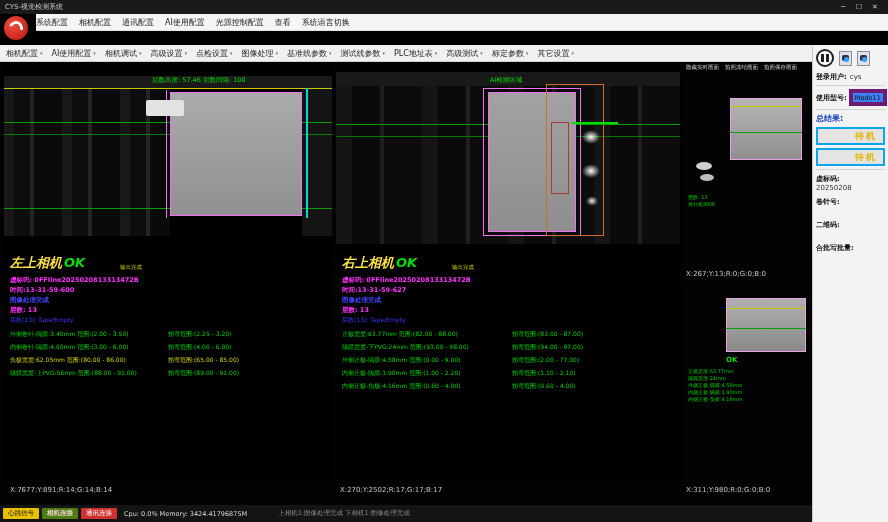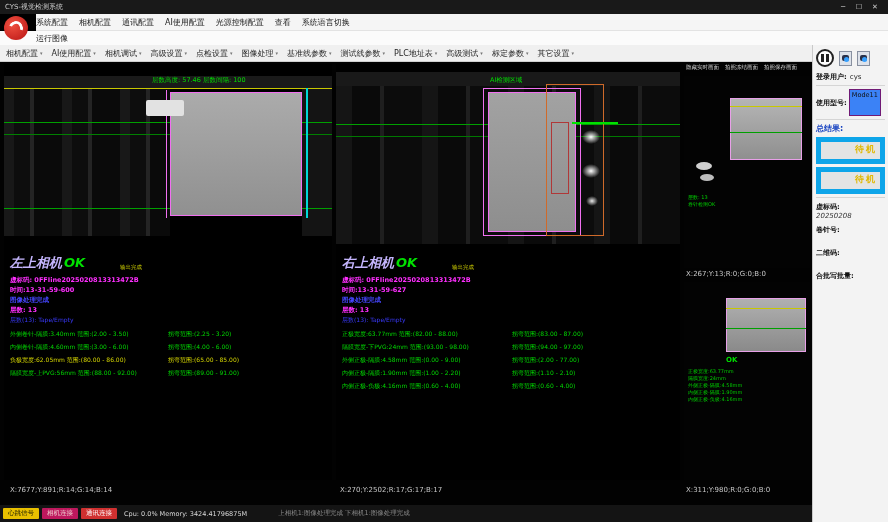--- a/index.html
+++ b/index.html
@@ -28,21 +28,21 @@
   .view { position:absolute; background:#000; overflow:hidden; }
   #view-left  { left:4px;   top:2px; width:328px; height:416px; }
   #view-right { left:336px; top:2px; width:344px; height:416px; }
 
   .img-area { position:absolute; overflow:hidden; }
   .shape { position:absolute; }
 
   .ov-text { position:absolute; font-size:6.5px; color:#00dd00; white-space:nowrap; z-index:3; }
 
   .ok-line { position:absolute; left:6px; top:190px; font-size:13px; font-weight:bold; font-style:italic; white-space:nowrap; }
-  .ok-line .cam { color:#c4b5fd;margin-top:17px; }
+  .ok-line .cam { color:#fde047;margin-top:17px; }
   .ok-line .okv { color:#00e000; margin-left:2px; }
   .sub-yellow { position:absolute; left:116px; top:200px; font-size:5.5px; color:#cfcf00; white-space:nowrap; }
 
   .meta { position:absolute; left:6px; font-size:6.5px; font-weight:bold; white-space:nowrap; }
   .meta.mag { color:#ff2fff; }
   .meta.blu { color:#4646ff; }
   .meta.blu2 { color:#3a3aff; font-weight:normal; font-size:6px; }
 
   .m-row { position:absolute; left:6px; width:330px; height:12px; font-size:6px; color:#00d800; white-space:nowrap; }
   .m-row .warn { position:absolute; left:158px; top:0; }
@@ -67,36 +67,36 @@
   #side { position:absolute; left:812px; top:45px; width:76px; height:477px; background:#f3f3f3; border-left:1px solid #c9c9c9; padding:2px 3px; }
   .controls { display:flex; align-items:center; gap:5px; height:22px; }
   .pause-btn { width:18px; height:18px; border:2px solid #222; border-radius:50%; background:#fff; display:flex; align-items:center; justify-content:center; gap:2px; }
   .pause-btn i { width:3px; height:8px; background:#222; display:block; }
   .icon-btn { width:13px; height:15px; border:1px solid #8890a0; background:#dde2ea; position:relative; }
   .icon-btn::after { content:""; position:absolute; inset:3px 2px 4px 2px; background:#28304a; border-radius:2px; }
   .icon-btn::before { content:""; position:absolute; width:5px; height:5px; left:4px; top:5px; background:#36a0ff; border-radius:50%; z-index:1; }
   .sp-row { display:flex; align-items:center; font-size:7px; color:#111; margin-top:3px; white-space:nowrap; }
   .sp-label { font-weight:bold; }
   .sp-value { margin-left:3px; color:#222; }
-  .model-box { margin-left:2px; border:1px solid #701a75; background:#3b82f6; font-size:6.5px; padding:0 2px; height:27px; line-height:10px; }
+  .model-box { margin-left:2px; border:4px solid #701a75; background:#3b82f6; font-size:6.5px; padding:0 2px; height:17px; line-height:10px; }
   .sep { border:0; border-top:1px solid #d5d5d5; margin:3px 0; }
   .result-label { font-size:8px; color:#1440c0; font-weight:bold; margin-top:2px; }
-  .badge { height:27px; margin-top:3px; background:#e4e4e4; border:5px solid #0ea5e9; color:#e0b800; font-weight:bold; font-size:9px; text-align:center; line-height:14px; letter-spacing:2px;padding-left:31px; }
+  .badge { height:18px; margin-top:3px; background:#e4e4e4; border:2px solid #0ea5e9; color:#e0b800; font-weight:bold; font-size:9px; text-align:center; line-height:14px; letter-spacing:2px;padding-left:31px; }
   .f-label { font-size:7px; font-weight:bold; color:#111; margin-top:4px; white-space:nowrap; }
-  .f-value { font-size:7px; color:#333; min-height:9px; white-space:nowrap;font-style:italic; }
+  .f-value { font-size:7px; color:#333; min-height:9px; white-space:nowrap; }
   .stats { position:absolute; left:3px; right:2px; bottom:18px; }
   .stats-header { font-size:5px; color:#666; margin-bottom:2px; white-space:nowrap; }
   .stats-line { font-size:5.5px; color:#222; line-height:7px; white-space:nowrap; }
   .stats-line.big { font-size:6.5px; font-weight:bold; line-height:9px; }
 
   
   #statusbar { position:absolute; left:0; top:505px; width:812px; height:17px; background:#141414; display:flex; align-items:center; padding:0 3px; gap:3px; }
   .sb-badge { font-size:6.5px; padding:1px 5px; border-radius:1px; white-space:nowrap; }
   .sb-heart { background:#e8c000; color:#1a1a00; }
-  .sb-cam   { background:#be185d; color:#f0d0d0; }
+  .sb-cam   { background:#4d7c0f; color:#f0d0d0;font-weight:bold; }
   .sb-comm  { background:#d03030; color:#ffffff; }
   .sb-text { font-size:6.5px; color:#d8d8d8; margin-left:4px; white-space:nowrap; }
   .sb-dim  { font-size:6.5px; color:#8a8a8a; margin-left:28px; white-space:nowrap; }
 </style>
 </head>
 <body>
 
 <div id="app">
 
   <div class="titlebar">
@@ -109,23 +109,20 @@
   <div class="menubar">
     <span class="mi">系统配置</span>
     <span class="mi">相机配置</span>
     <span class="mi">通讯配置</span>
     <span class="mi">AI使用配置</span>
     <span class="mi">光源控制配置</span>
     <span class="mi">查看</span>
     <span class="mi">系统语言切换</span>
   </div>
   <div class="logo"></div>
-  <div class="runbar">
-    <span class="label">运行图像</span>
-  </div>
 
   <div class="toolbar">
     <span class="ti">相机配置</span>
     <span class="ti">AI使用配置</span>
     <span class="ti">相机调试</span>
     <span class="ti">高级设置</span>
     <span class="ti">点检设置</span>
     <span class="ti">图像处理</span>
     <span class="ti">基准线参数</span>
     <span class="ti">测试线参数</span>

